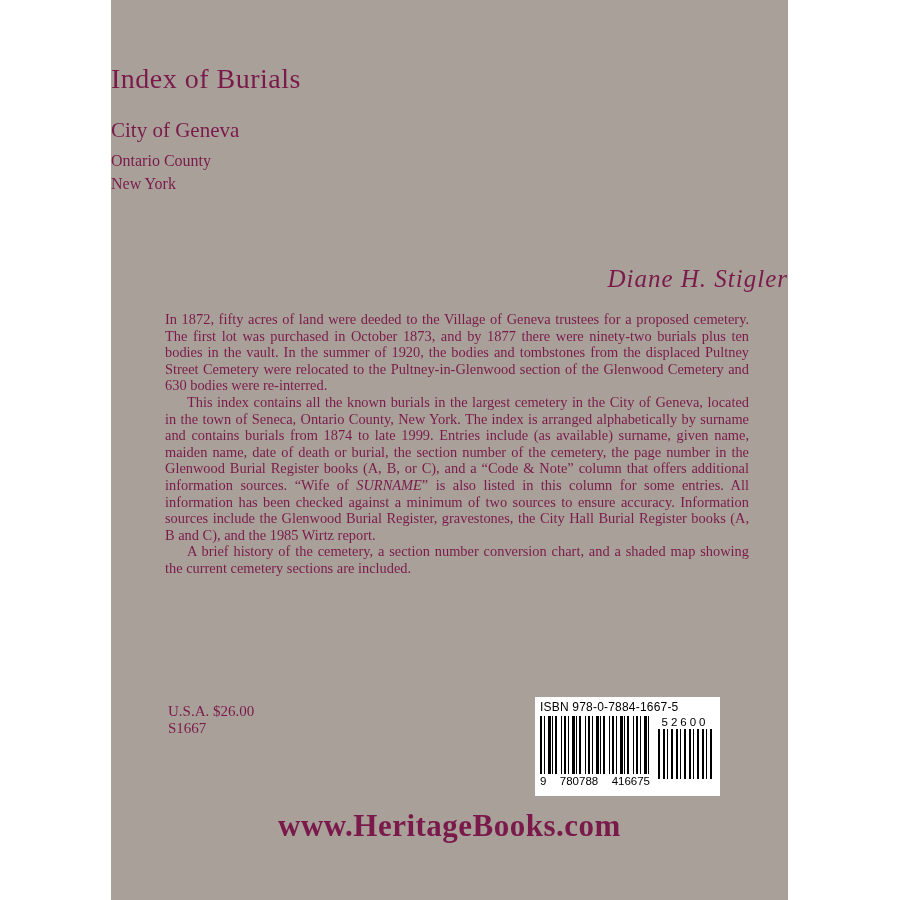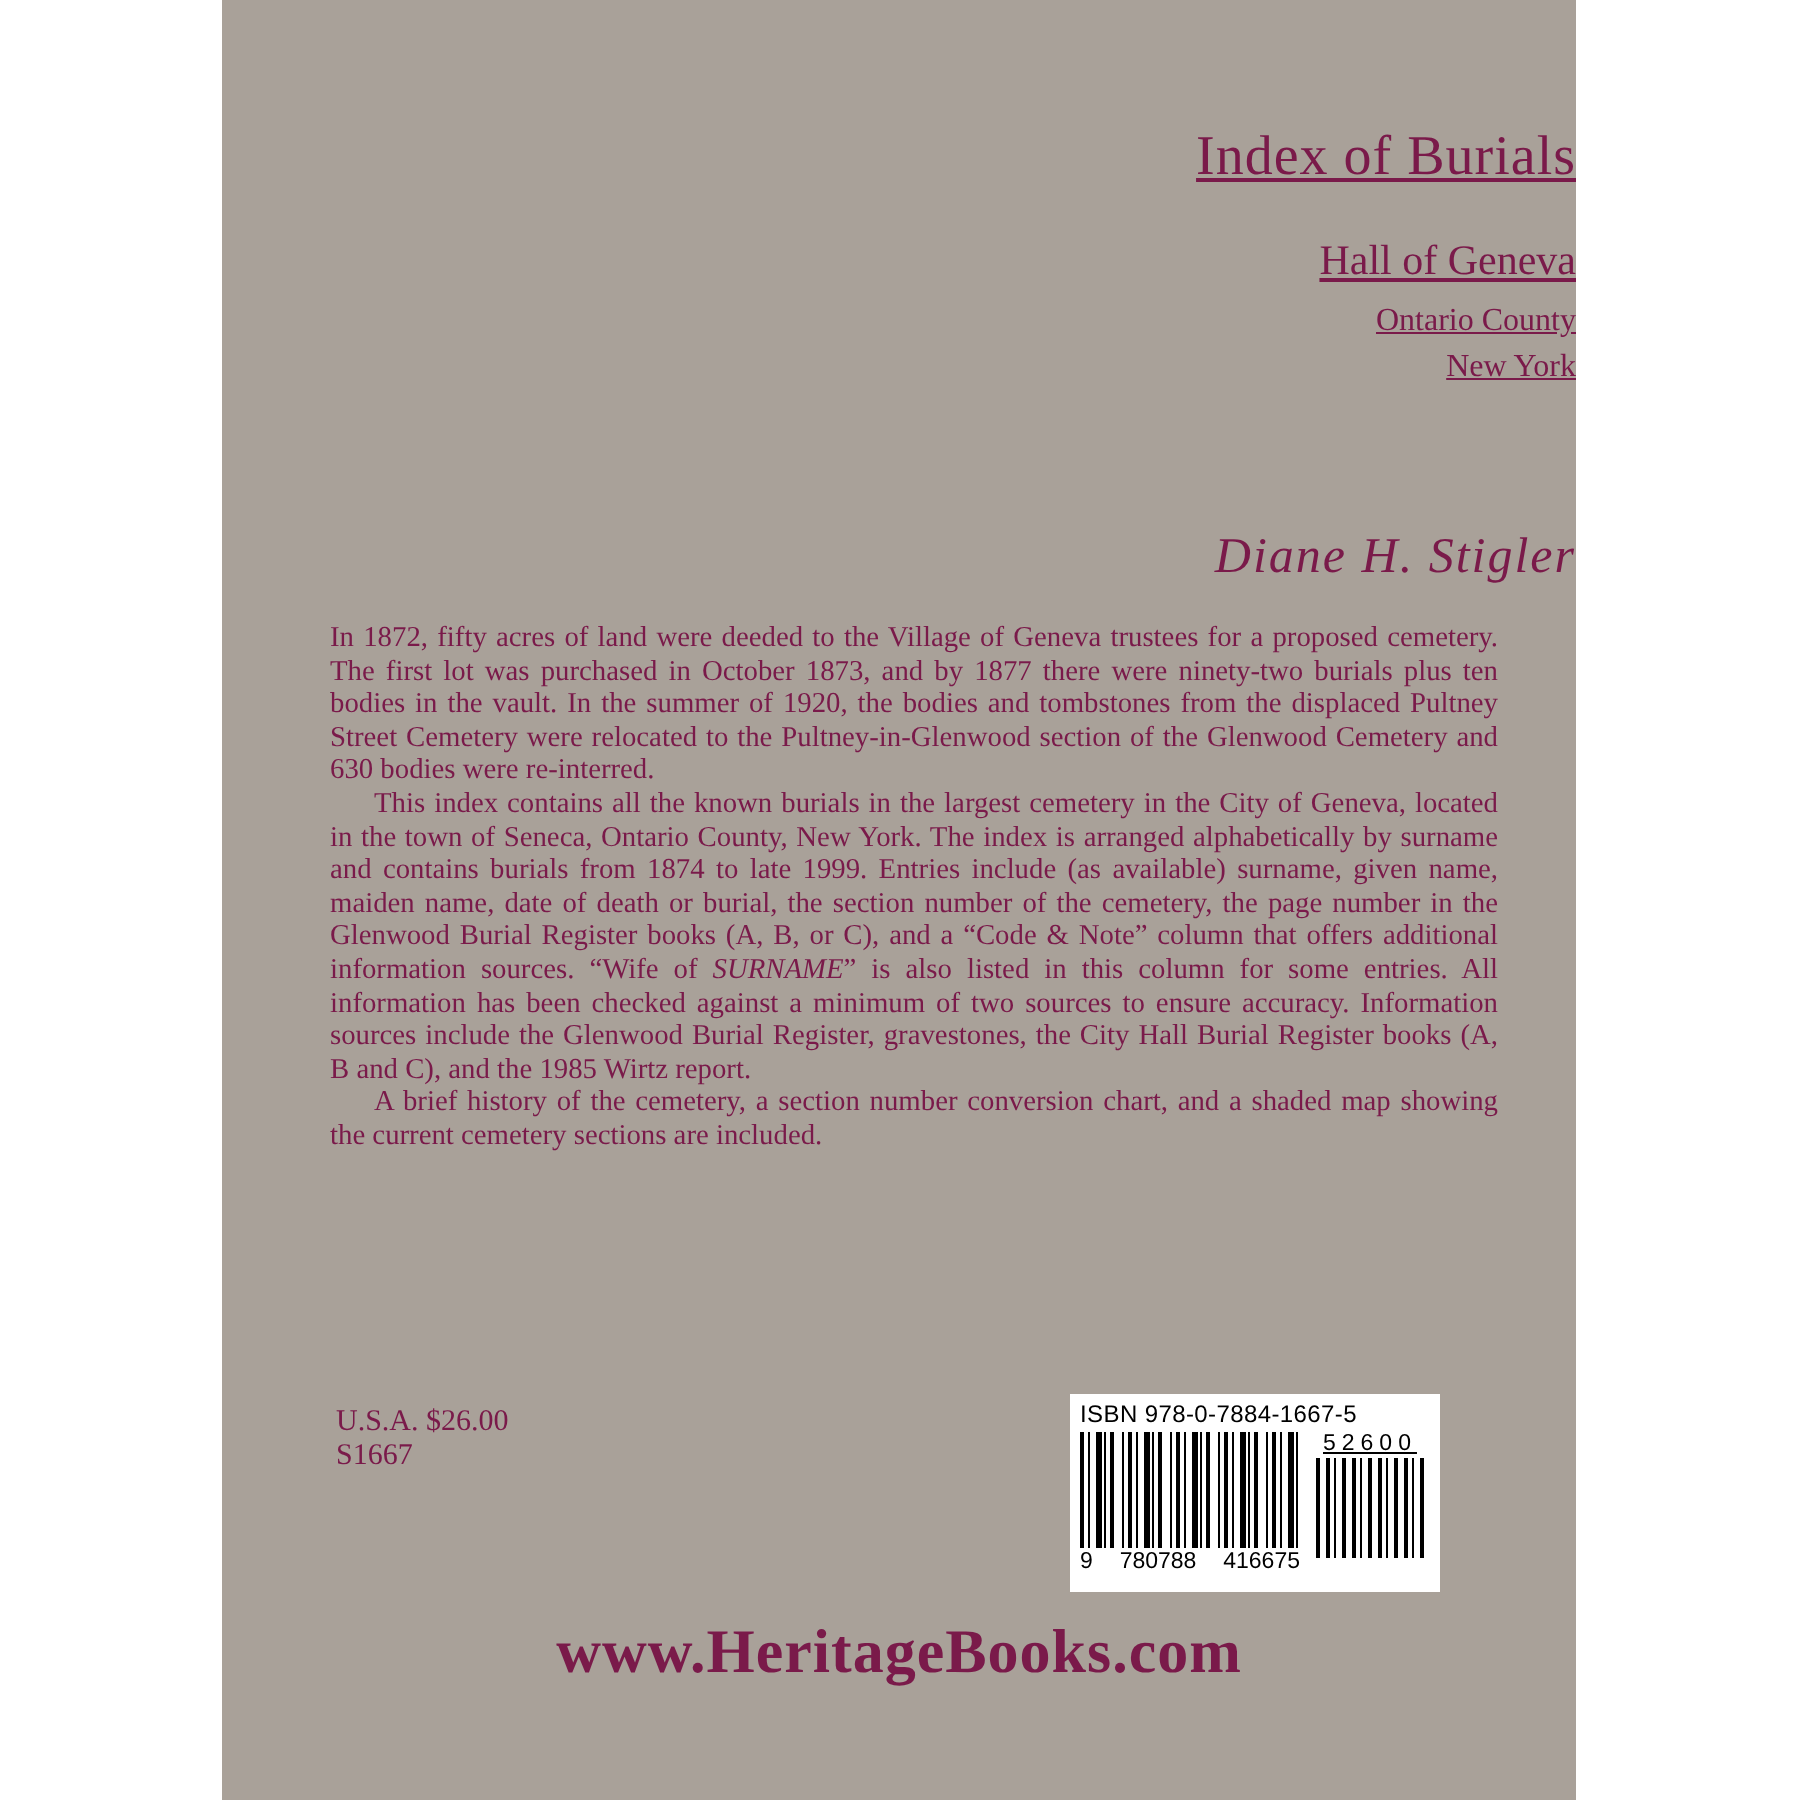--- a/index.html
+++ b/index.html
@@ -17,22 +17,21 @@
   .cover {
     position: absolute;
     left: 111px; top: 0;
     width: 677px; height: 900px;
     background: #a9a199;
     color: #7a1a4a;
   }
   .title-block {
     position: absolute;
     top: 64px; left: 0; width: 100%;
-    text-align: right;
-    text-decoration: underline;
+    text-align: left;
   }
   .title-line1, .title-line2, .title-line3 {
     font-size: 28px;
     letter-spacing: 0.5px;
     line-height: 1.1;
   }
   .title-line2 { margin-top: 14px; }
   .title-line3 { margin-top: 14px; }
   .subtitle1 { font-size: 21px; margin-top: 23px; }
   .subtitle2 { font-size: 16px; margin-top: 9px; }
@@ -94,21 +93,20 @@
     justify-content: space-between;
     font-size: 11.5px;
     margin-top: 1px;
   }
   .supp-code { width: 54px; margin-left: 8px; }
   .supp-digits {
     font-size: 11.5px;
     letter-spacing: 3px;
     text-align: center;
     white-space: nowrap;
-    text-decoration: underline;
   }
   .bars-supp {
     height: 50px;
     margin-top: 1px;
     background: repeating-linear-gradient(90deg,
       #000 0 2px, #fff 2px 5px, #000 5px 7px, #fff 7px 9px,
       #000 9px 10px, #fff 10px 13px);
   }
   .website {
     position: absolute;
@@ -120,21 +118,21 @@
   }
 </style>
 </head>
 <body>
 
 <div class="page">
   <div class="cover">
 
     <div class="title-block">
       <div class="title-line1">Index of Burials</div>
-      <div class="subtitle1">Hall of Geneva</div>
+      <div class="subtitle1">City of Geneva</div>
       <div class="subtitle2">Ontario County</div>
       <div class="subtitle3">New York</div>
     </div>
 
     <div class="author">Diane H. Stigler</div>
 
     <div class="body-text">
       <p>In 1872, fifty acres of land were deeded to the Village of Geneva trustees for a proposed cemetery. The first lot was purchased in October 1873, and by 1877 there were ninety-two burials plus ten bodies in the vault. In the summer of 1920, the bodies and tombstones from the displaced Pultney Street Cemetery were relocated to the Pultney-in-Glenwood section of the Glenwood Cemetery and 630 bodies were re-interred.</p>
       <p class="indent"><span>This index contains all the known burials in the largest cemetery in the City of Geneva, located in the town of Seneca, Ontario County, New York. The index is arranged alphabetically by surname and contains burials from 1874 to late 1999. Entries include (as available) surname, given name, maiden name, date of death or burial, the section number of the cemetery, the page number in the Glenwood Burial Register books (A, B, or C), and a “Code &amp; Note” column that offers additional information sources. “Wife of </span><i>SURNAME</i><span>” is also listed in this column for some entries. All information has been checked against a minimum of two sources to ensure accuracy. Information sources include the Glenwood Burial Register, gravestones, the City Hall Burial Register books (A, B and C), and the 1985 Wirtz report.</span></p>
       <p class="indent">A brief history of the cemetery, a section number conversion chart, and a shaded map showing the current cemetery sections are included.</p>

